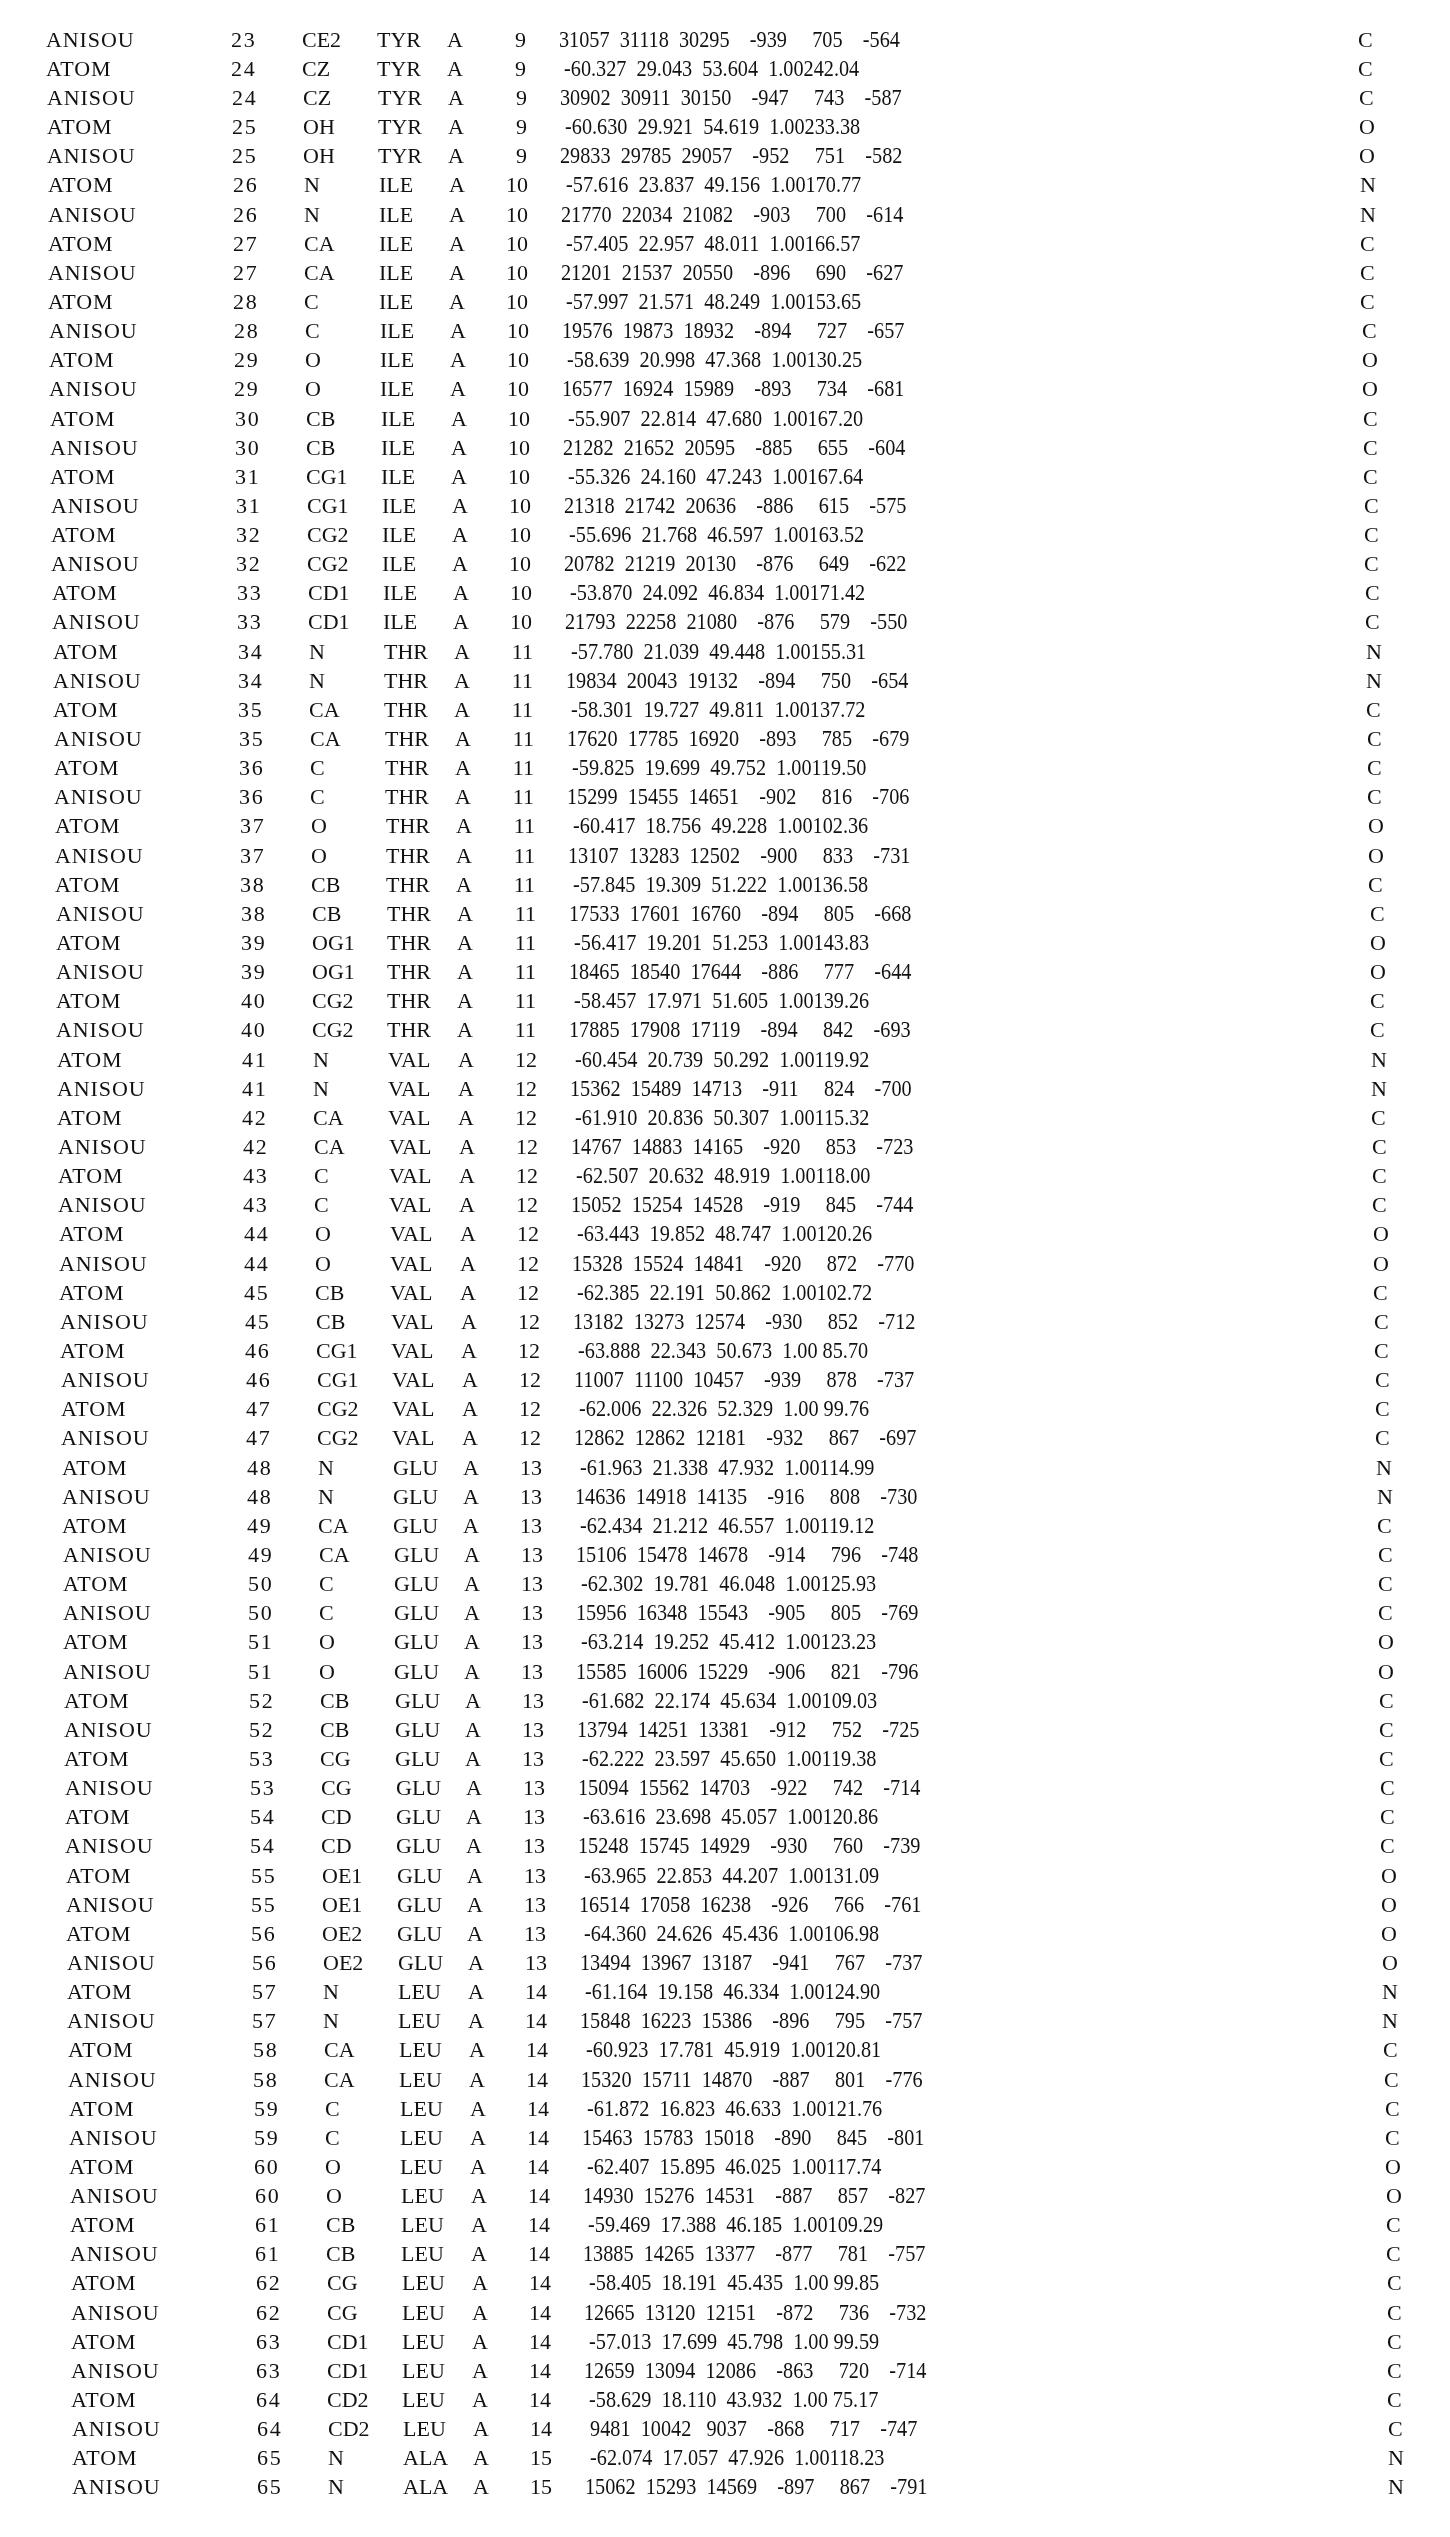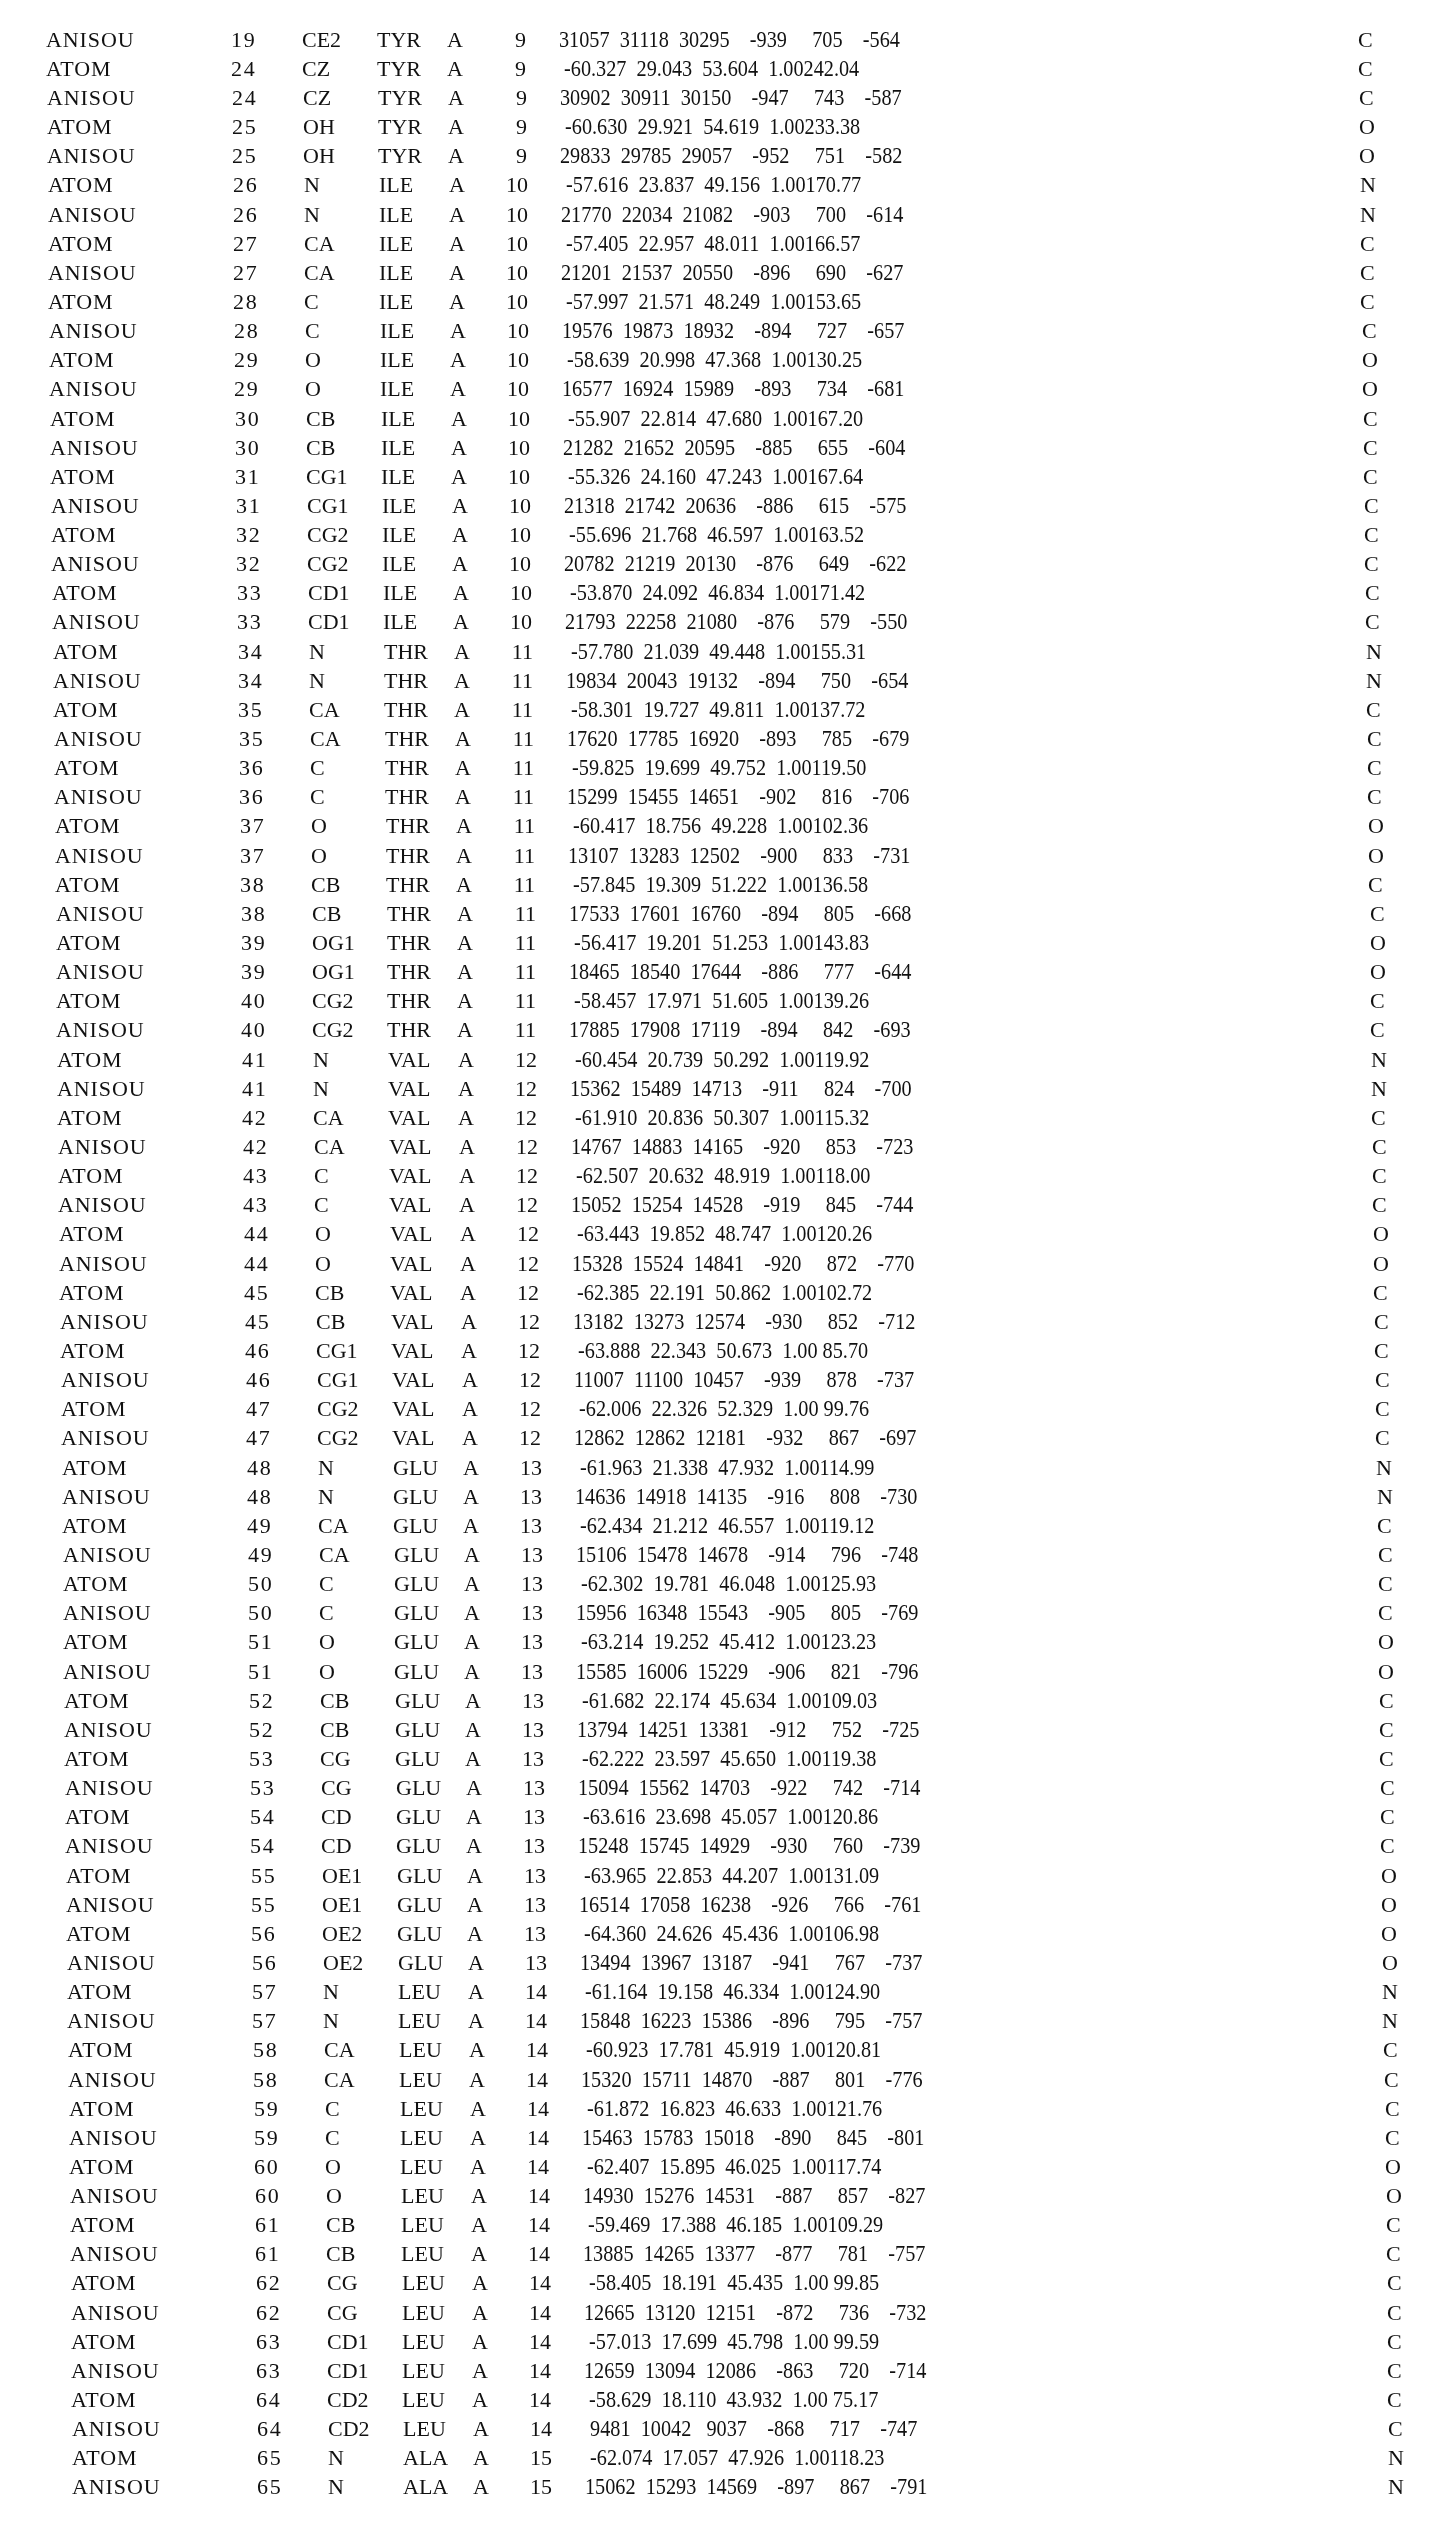--- a/index.html
+++ b/index.html
@@ -17,21 +17,21 @@
   .c-res  { left: 331px; font-family: "Liberation Serif", serif; }
   .c-chain{ left: 401px; font-family: "Liberation Serif", serif; }
   .c-seq  { left: 436px; width: 44px; text-align: right; font-family: "Liberation Serif", serif; }
   .c-d    { font-family: "Liberation Serif", serif; font-size: 23px; transform: scaleX(0.88); transform-origin: left; }
   .c-elem { font-family: "Liberation Serif", serif; }
 </style>
 </head>
 <body>
 
 <div class="page" id="page">
-    <div class="row" style="top: 25px; left: 46px; width: 1375px;"><span class="c-rec">ANISOU</span><span class="c-num">19</span><span class="c-atom">CE2</span><span class="c-res">TYR</span><span class="c-chain">A</span><span class="c-seq">9</span><span class="c-d" style="left: 513px;">31057  31118  30295    -939     705    -564</span><span class="c-elem" style="left: 1312px;">C</span></div>
+    <div class="row" style="top: 25px; left: 46px; width: 1375px;"><span class="c-rec">ANISOU</span><span class="c-num">23</span><span class="c-atom">CE2</span><span class="c-res">TYR</span><span class="c-chain">A</span><span class="c-seq">9</span><span class="c-d" style="left: 513px;">31057  31118  30295    -939     705    -564</span><span class="c-elem" style="left: 1312px;">C</span></div>
     <div class="row" style="top: 54px; left: 46px; width: 1375px;"><span class="c-rec">ATOM</span><span class="c-num">24</span><span class="c-atom">CZ</span><span class="c-res">TYR</span><span class="c-chain">A</span><span class="c-seq">9</span><span class="c-d" style="left: 513px;"> -60.327  29.043  53.604  1.00242.04</span><span class="c-elem" style="left: 1312px;">C</span></div>
     <div class="row" style="top: 83px; left: 47px; width: 1375px;"><span class="c-rec">ANISOU</span><span class="c-num">24</span><span class="c-atom">CZ</span><span class="c-res">TYR</span><span class="c-chain">A</span><span class="c-seq">9</span><span class="c-d" style="left: 513px;">30902  30911  30150    -947     743    -587</span><span class="c-elem" style="left: 1312px;">C</span></div>
     <div class="row" style="top: 112px; left: 47px; width: 1375px;"><span class="c-rec">ATOM</span><span class="c-num">25</span><span class="c-atom">OH</span><span class="c-res">TYR</span><span class="c-chain">A</span><span class="c-seq">9</span><span class="c-d" style="left: 513px;"> -60.630  29.921  54.619  1.00233.38</span><span class="c-elem" style="left: 1312px;">O</span></div>
     <div class="row" style="top: 141px; left: 47px; width: 1375px;"><span class="c-rec">ANISOU</span><span class="c-num">25</span><span class="c-atom">OH</span><span class="c-res">TYR</span><span class="c-chain">A</span><span class="c-seq">9</span><span class="c-d" style="left: 513px;">29833  29785  29057    -952     751    -582</span><span class="c-elem" style="left: 1312px;">O</span></div>
     <div class="row" style="top: 170px; left: 48px; width: 1375px;"><span class="c-rec">ATOM</span><span class="c-num">26</span><span class="c-atom">N</span><span class="c-res">ILE</span><span class="c-chain">A</span><span class="c-seq">10</span><span class="c-d" style="left: 513px;"> -57.616  23.837  49.156  1.00170.77</span><span class="c-elem" style="left: 1312px;">N</span></div>
     <div class="row" style="top: 200px; left: 48px; width: 1375px;"><span class="c-rec">ANISOU</span><span class="c-num">26</span><span class="c-atom">N</span><span class="c-res">ILE</span><span class="c-chain">A</span><span class="c-seq">10</span><span class="c-d" style="left: 513px;">21770  22034  21082    -903     700    -614</span><span class="c-elem" style="left: 1312px;">N</span></div>
     <div class="row" style="top: 229px; left: 48px; width: 1375px;"><span class="c-rec">ATOM</span><span class="c-num">27</span><span class="c-atom">CA</span><span class="c-res">ILE</span><span class="c-chain">A</span><span class="c-seq">10</span><span class="c-d" style="left: 513px;"> -57.405  22.957  48.011  1.00166.57</span><span class="c-elem" style="left: 1312px;">C</span></div>
     <div class="row" style="top: 258px; left: 48px; width: 1375px;"><span class="c-rec">ANISOU</span><span class="c-num">27</span><span class="c-atom">CA</span><span class="c-res">ILE</span><span class="c-chain">A</span><span class="c-seq">10</span><span class="c-d" style="left: 513px;">21201  21537  20550    -896     690    -627</span><span class="c-elem" style="left: 1312px;">C</span></div>
     <div class="row" style="top: 287px; left: 48px; width: 1375px;"><span class="c-rec">ATOM</span><span class="c-num">28</span><span class="c-atom">C</span><span class="c-res">ILE</span><span class="c-chain">A</span><span class="c-seq">10</span><span class="c-d" style="left: 513px;"> -57.997  21.571  48.249  1.00153.65</span><span class="c-elem" style="left: 1312px;">C</span></div>
     <div class="row" style="top: 316px; left: 49px; width: 1375px;"><span class="c-rec">ANISOU</span><span class="c-num">28</span><span class="c-atom">C</span><span class="c-res">ILE</span><span class="c-chain">A</span><span class="c-seq">10</span><span class="c-d" style="left: 513px;">19576  19873  18932    -894     727    -657</span><span class="c-elem" style="left: 1313px;">C</span></div>

